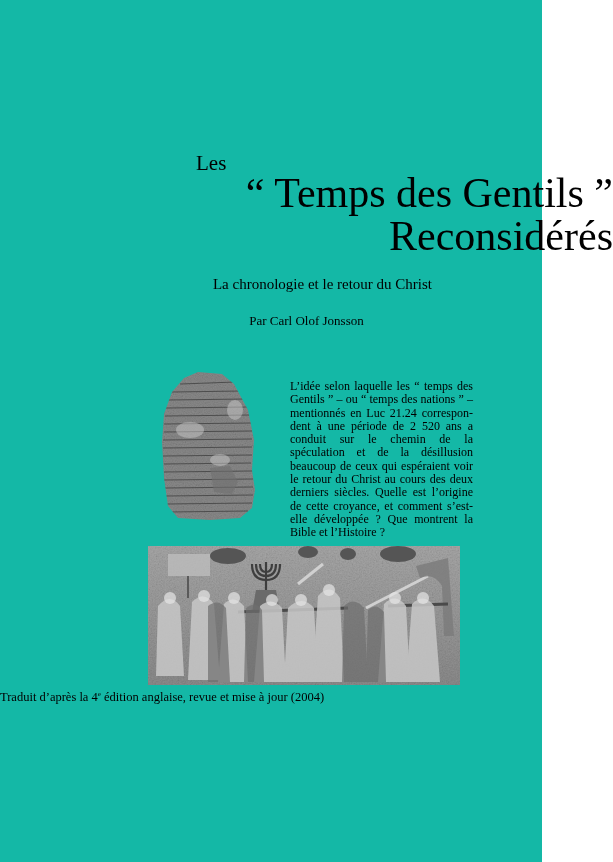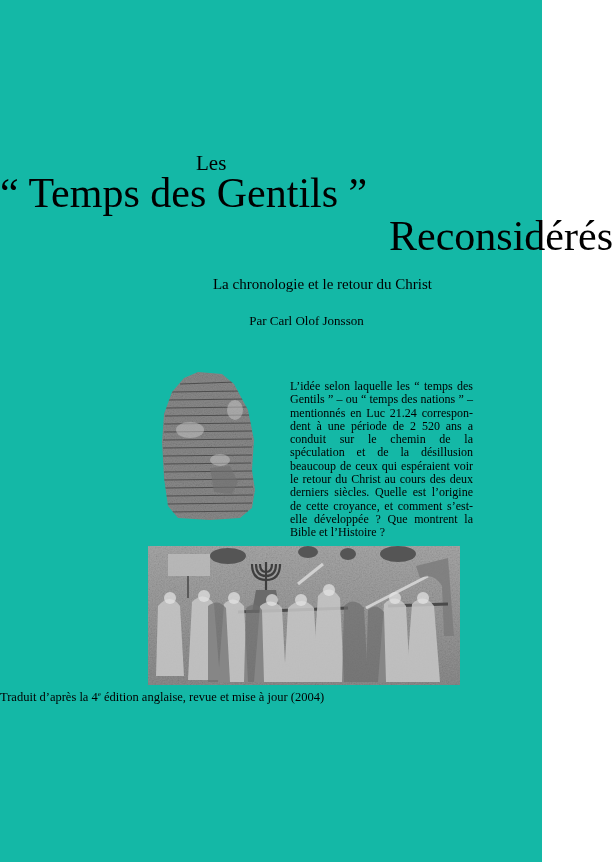--- a/index.html
+++ b/index.html
@@ -29,21 +29,21 @@
       font-size: 21px;
       line-height: 24px;
       margin: 0;
       font-weight: normal;
     }
     .title-main {
       position: absolute;
       left: 0;
       width: 613px;
       top: 171px;
-      text-align: left;
+      text-align: right;
       font-size: 42px;
       line-height: 44px;
       margin: 0;
       font-weight: normal;
       padding-left: 0px;
     }
     .title-line2 {
       position: absolute;
       left: 0;
       width: 613px;

